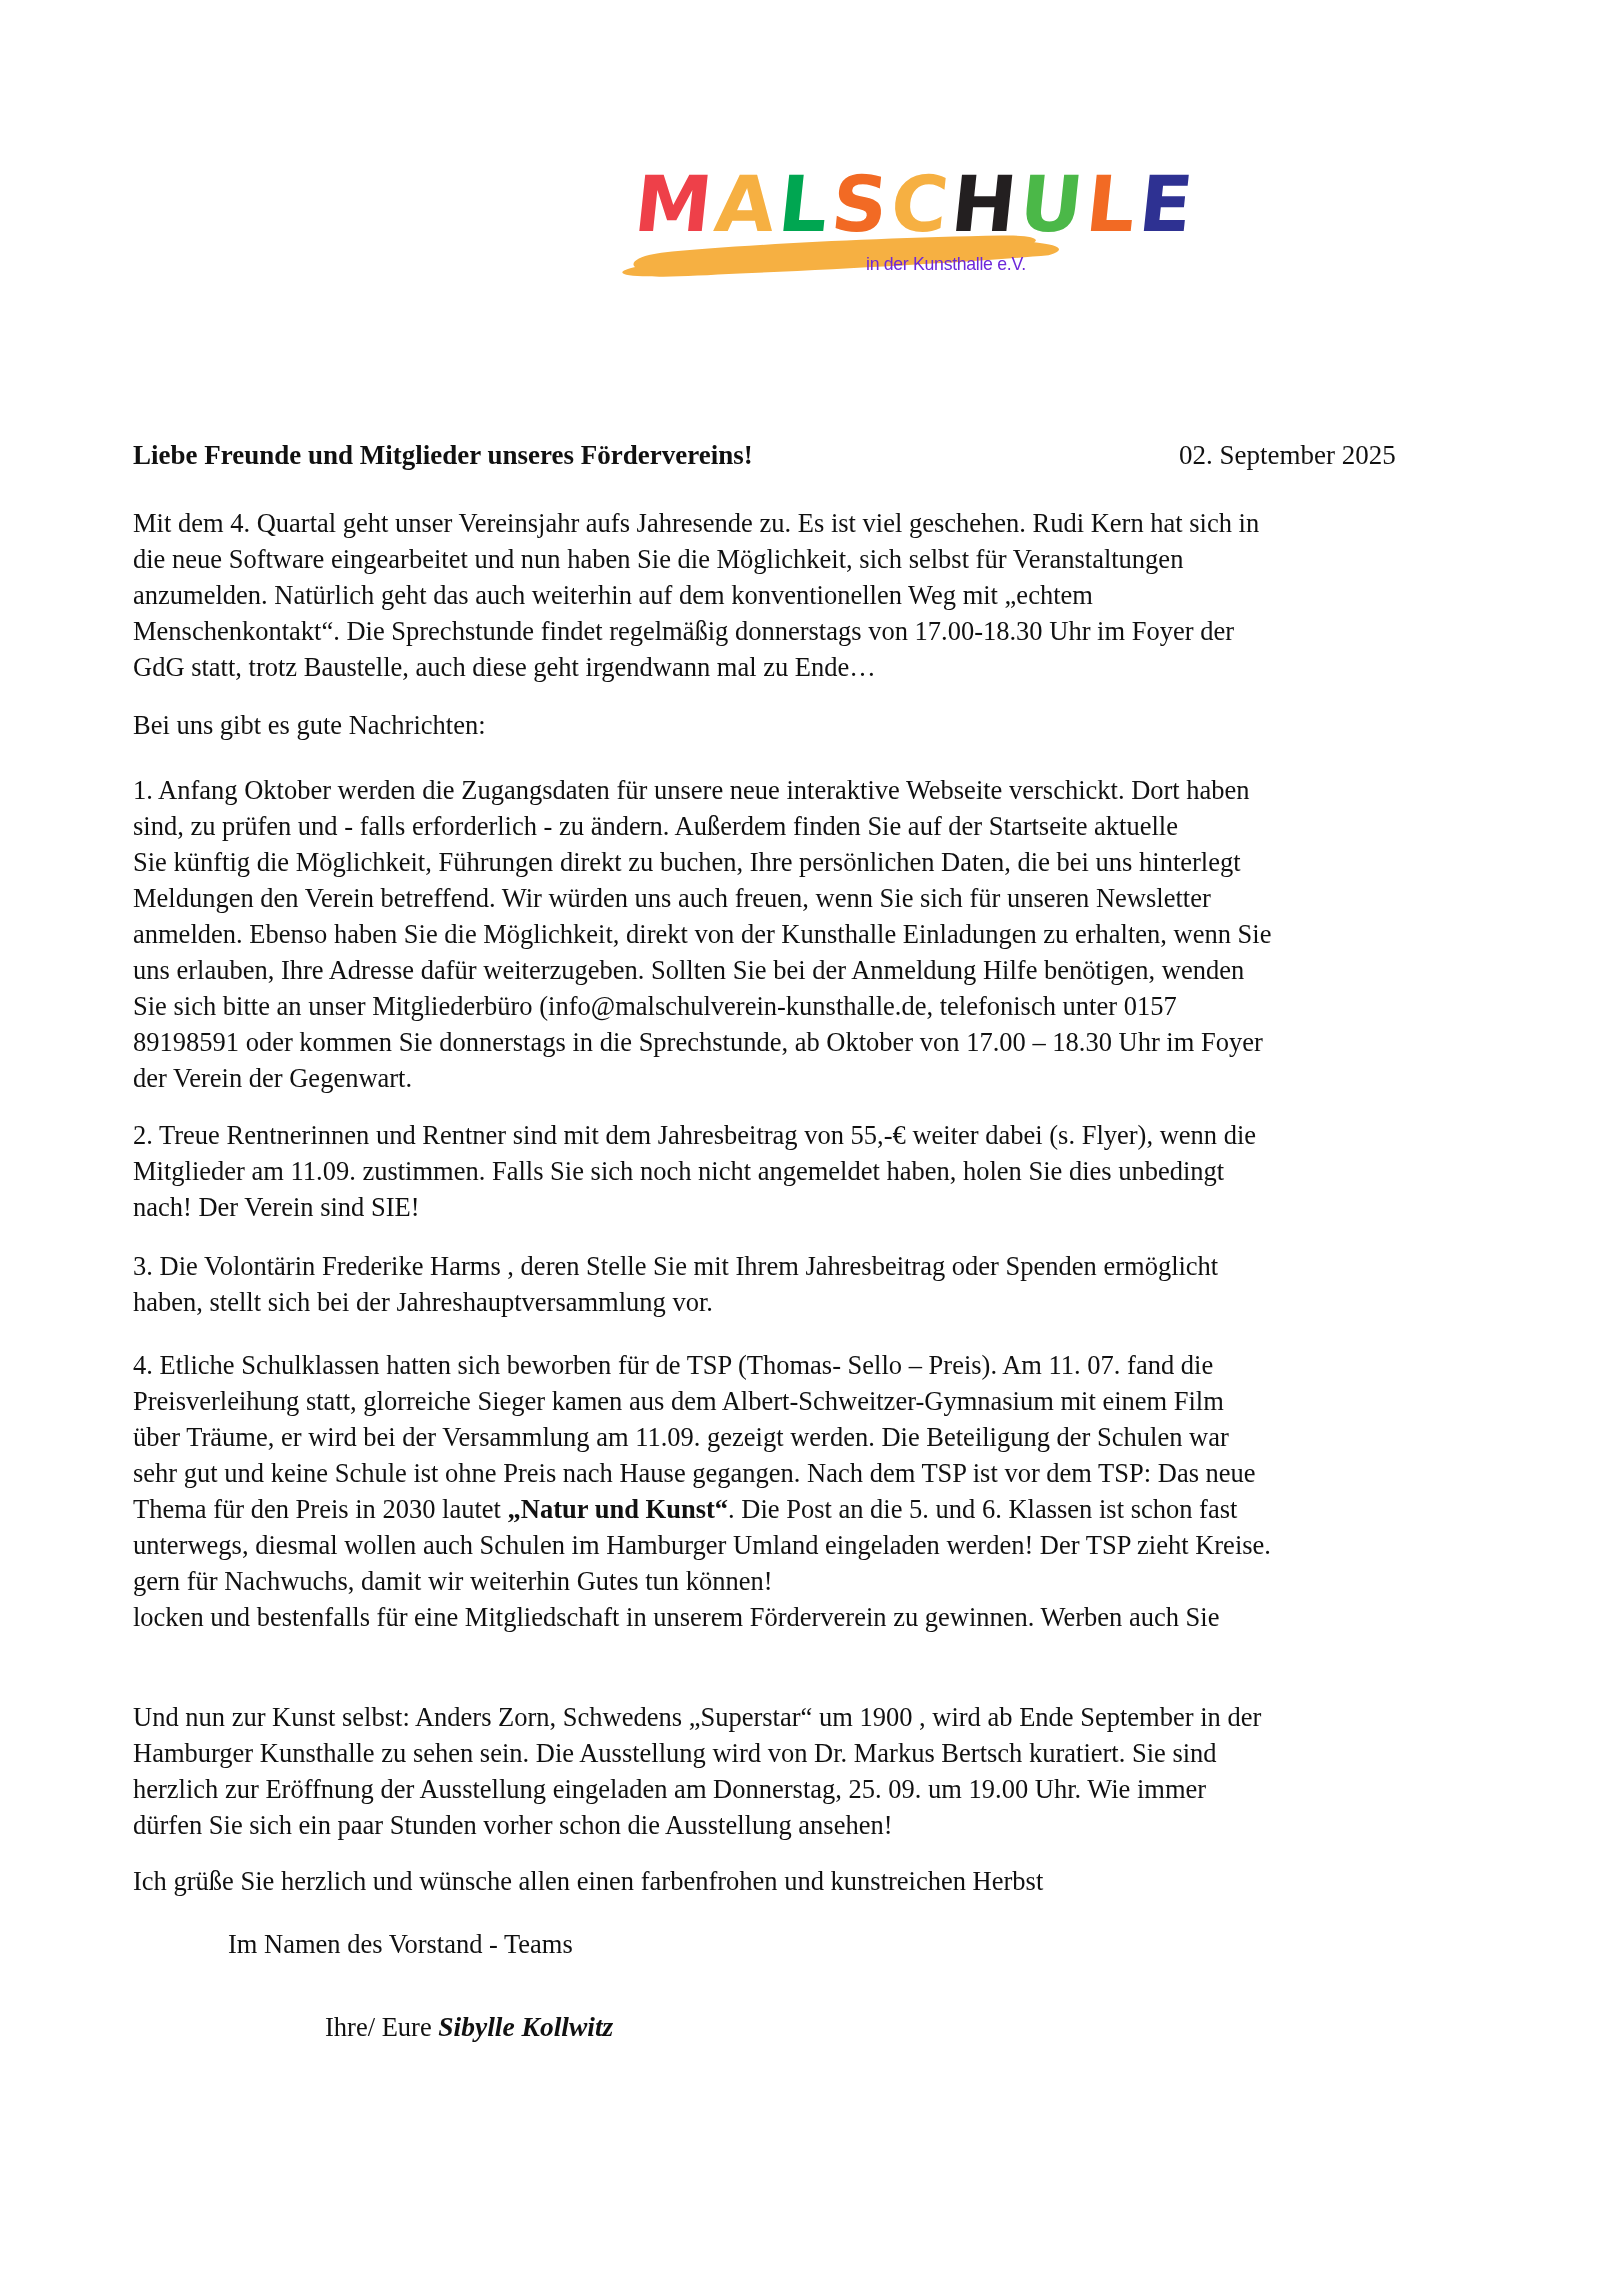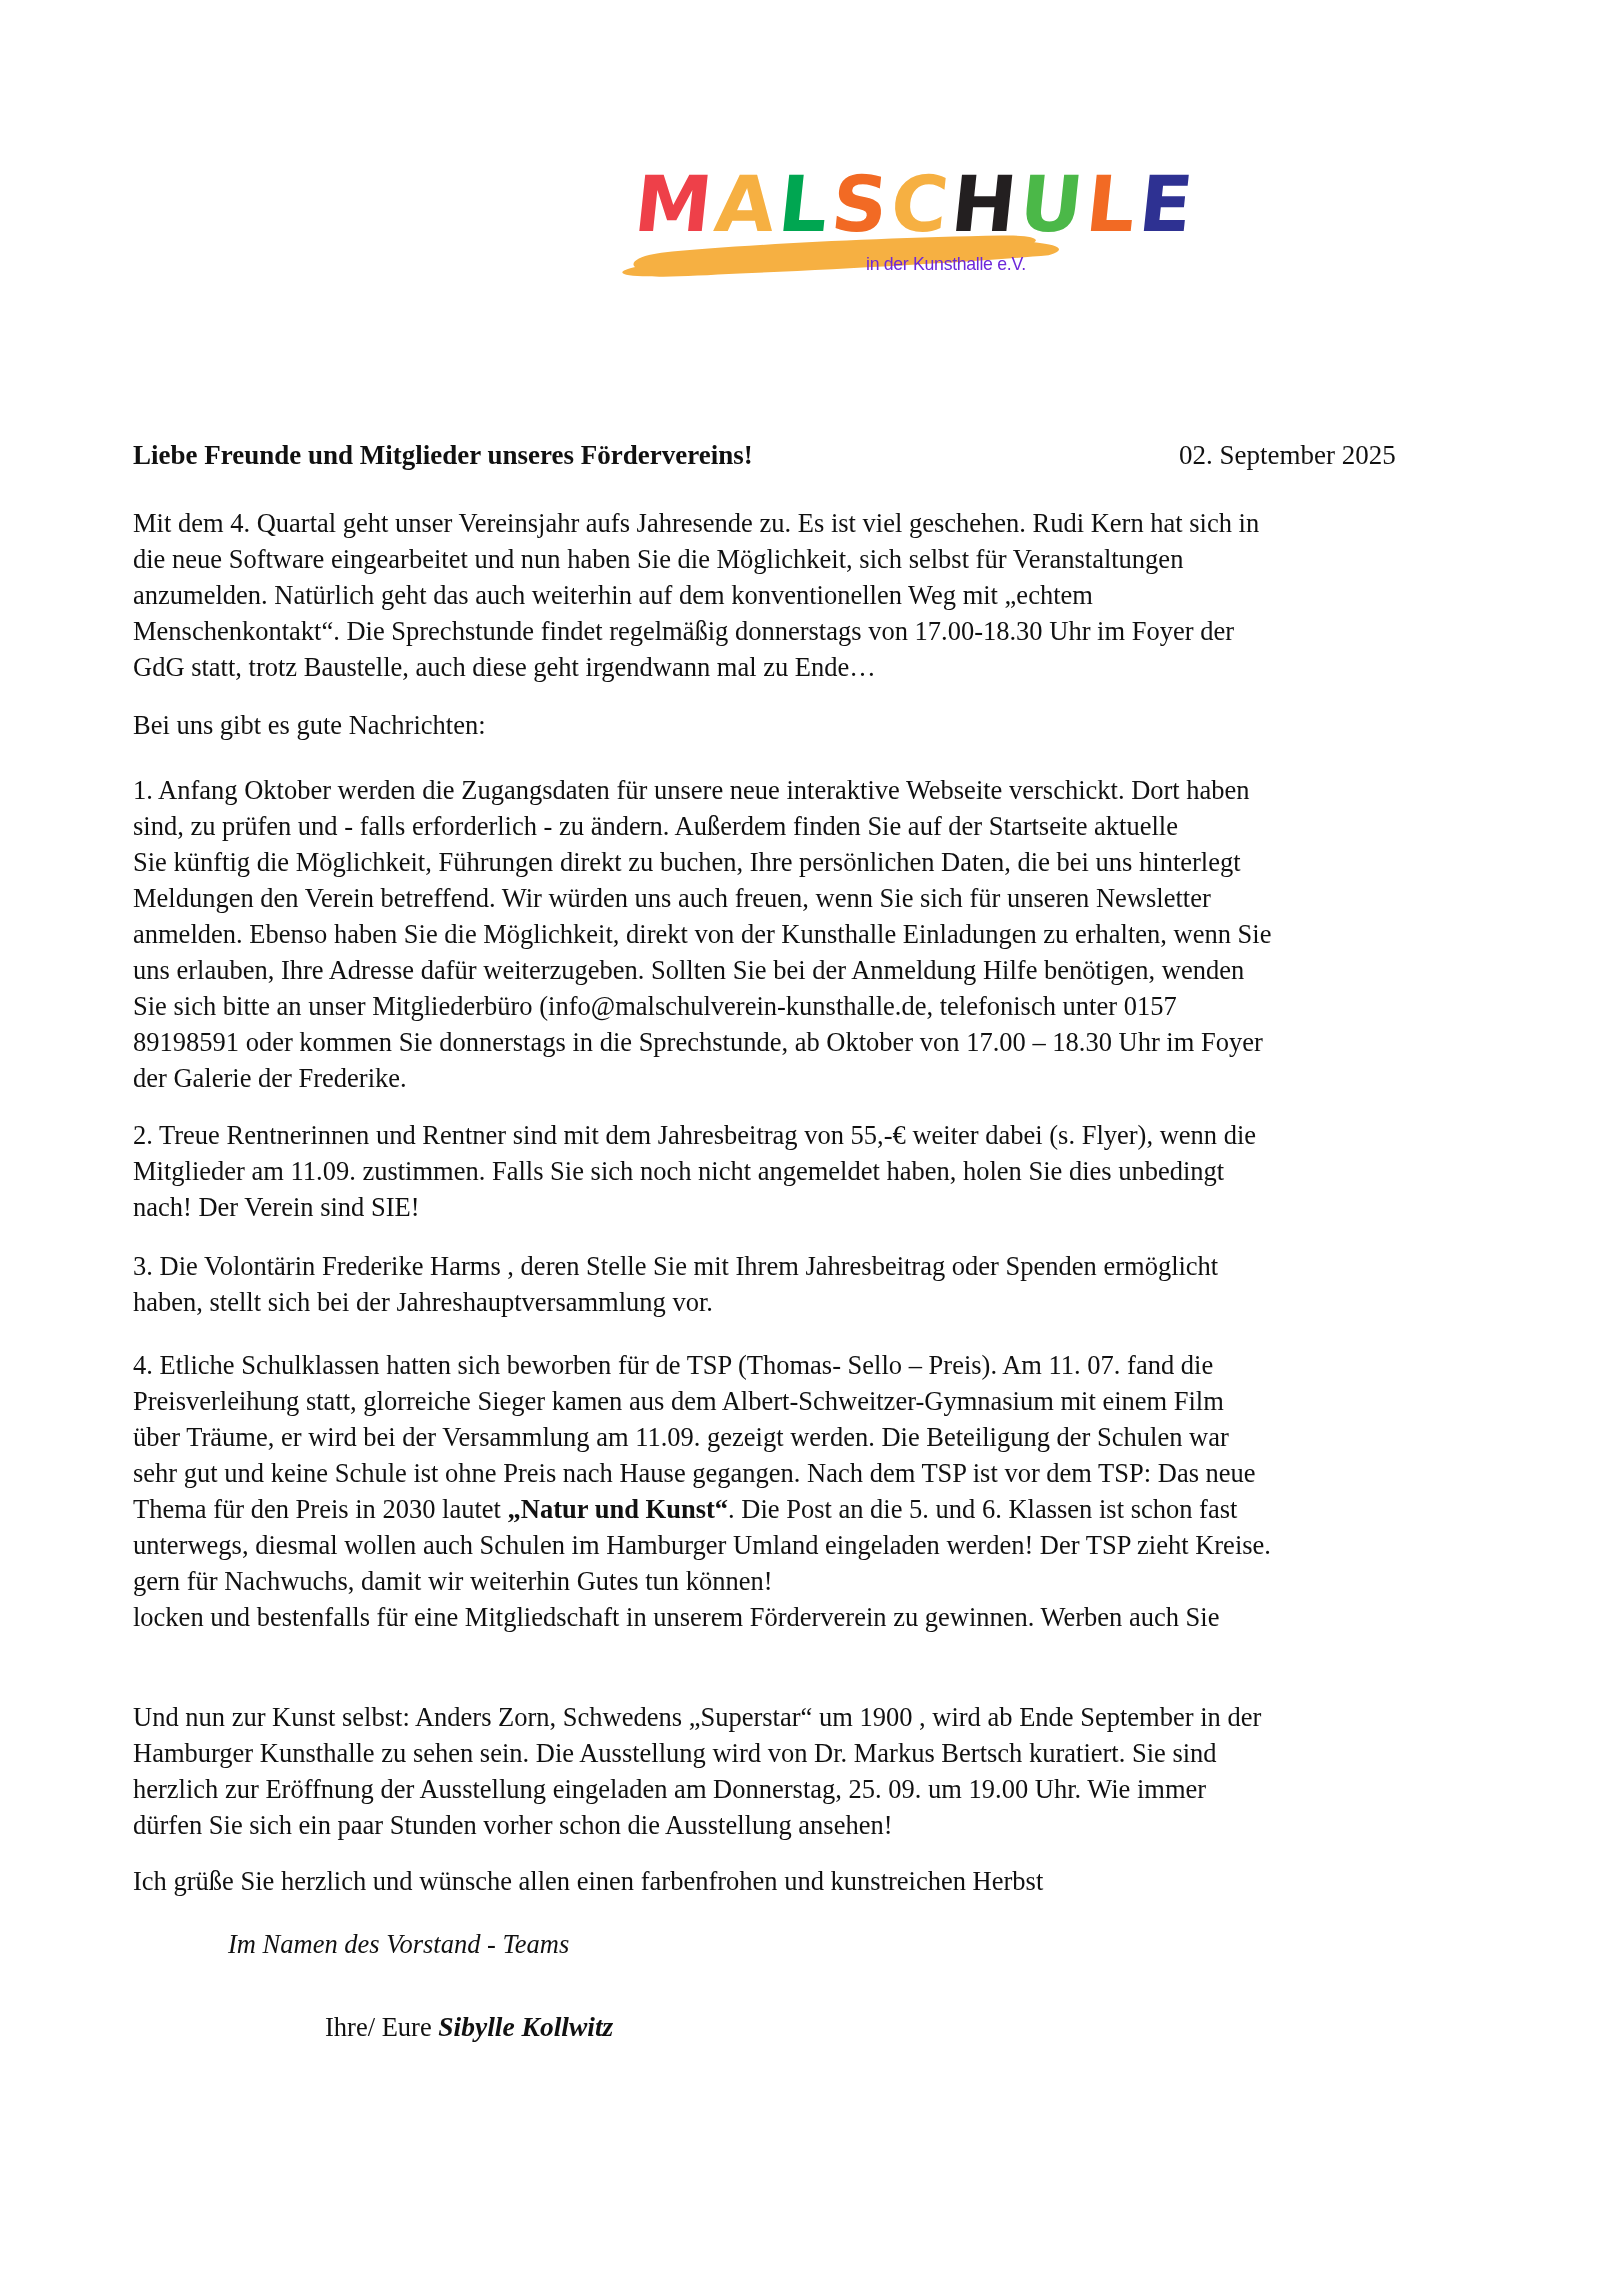--- a/index.html
+++ b/index.html
@@ -12,21 +12,21 @@
              line-height: 1; letter-spacing: 2.6px; transform: skewX(-6deg); }
   .letters span { display: inline-block; }
   .logo-sub { position: absolute; left: 257px; top: 97px; font-family: "Liberation Sans", sans-serif;
               font-size: 17.7px; color: #6d28d9; letter-spacing: -0.3px; }
   .heading-row { position: absolute; left: 133px; top: 440px; width: 1319px; height: 35px; }
   .heading { position: absolute; left: 0; top: 0; font-weight: bold; font-size: 27px; white-space: nowrap; }
   .date { position: absolute; left: 1046px; top: 0; font-size: 27px; white-space: nowrap; }
   .para { position: absolute; left: 133px; width: 1381px; font-size: 26.5px; line-height: 36px; }
   .line { display: block; white-space: nowrap; }
   b { font-weight: bold; }
-  .closing-1 { position: absolute; left: 228px; top: 1929px; font-size: 26.5px; white-space: nowrap; font-style: italic; }
+  .closing-1 { position: absolute; left: 228px; top: 1929px; font-size: 26.5px; white-space: nowrap; }
   .closing-2 { position: absolute; left: 325px; top: 1996px; font-size: 26.5px; white-space: nowrap; margin-top: 15px; }
   .sig { font-family: "Liberation Serif", serif; font-style: italic; font-weight: bold; font-size: 27.5px; }
 </style>
 </head>
 <body>
 
 <div class="logo">
   <svg viewBox="0 0 720 200" preserveAspectRatio="none" style="position:absolute;left:0;top:0;">
     <path d="M40 168 C 30 160, 50 150, 80 146 C 200 134, 400 124, 600 120 C 640 119, 660 124, 650 130 C 690 134, 700 142, 672 150 C 560 160, 380 170, 200 178 C 140 181, 90 184, 60 182 C 20 182, 5 176, 40 168 Z" fill="#F6B042"></path>
   </svg>
@@ -63,21 +63,21 @@
 
 <div class="para" style="top:772px">
   <span class="line">1. Anfang Oktober werden die Zugangsdaten für unsere neue interaktive Webseite verschickt. Dort haben</span>
   <span class="line">sind, zu prüfen und - falls erforderlich - zu ändern. Außerdem finden Sie auf der Startseite aktuelle</span>
   <span class="line">Sie künftig die Möglichkeit, Führungen direkt zu buchen, Ihre persönlichen Daten, die bei uns hinterlegt</span>
   <span class="line">Meldungen den Verein betreffend. Wir würden uns auch freuen, wenn Sie sich für unseren Newsletter</span>
   <span class="line">anmelden. Ebenso haben Sie die Möglichkeit, direkt von der Kunsthalle Einladungen zu erhalten, wenn Sie</span>
   <span class="line">uns erlauben, Ihre Adresse dafür weiterzugeben. Sollten Sie bei der Anmeldung Hilfe benötigen, wenden</span>
   <span class="line">Sie sich bitte an unser Mitgliederbüro (info@malschulverein-kunsthalle.de, telefonisch unter 0157</span>
   <span class="line">89198591 oder kommen Sie donnerstags in die Sprechstunde, ab Oktober von 17.00 – 18.30 Uhr im Foyer</span>
-  <span class="line">der Galerie der Frederike.</span>
+  <span class="line">der Verein der Gegenwart.</span>
 </div>
 
 <div class="para" style="top:1117px">
   <span class="line">2. Treue Rentnerinnen und Rentner sind mit dem Jahresbeitrag von 55,-€ weiter dabei (s. Flyer), wenn die</span>
   <span class="line">Mitglieder am 11.09. zustimmen. Falls Sie sich noch nicht angemeldet haben, holen Sie dies unbedingt</span>
   <span class="line">nach! Der Verein sind SIE!</span>
 </div>
 
 <div class="para" style="top:1248px">
   <span class="line">3. Die Volontärin Frederike Harms , deren Stelle Sie mit Ihrem Jahresbeitrag oder Spenden ermöglicht</span>

